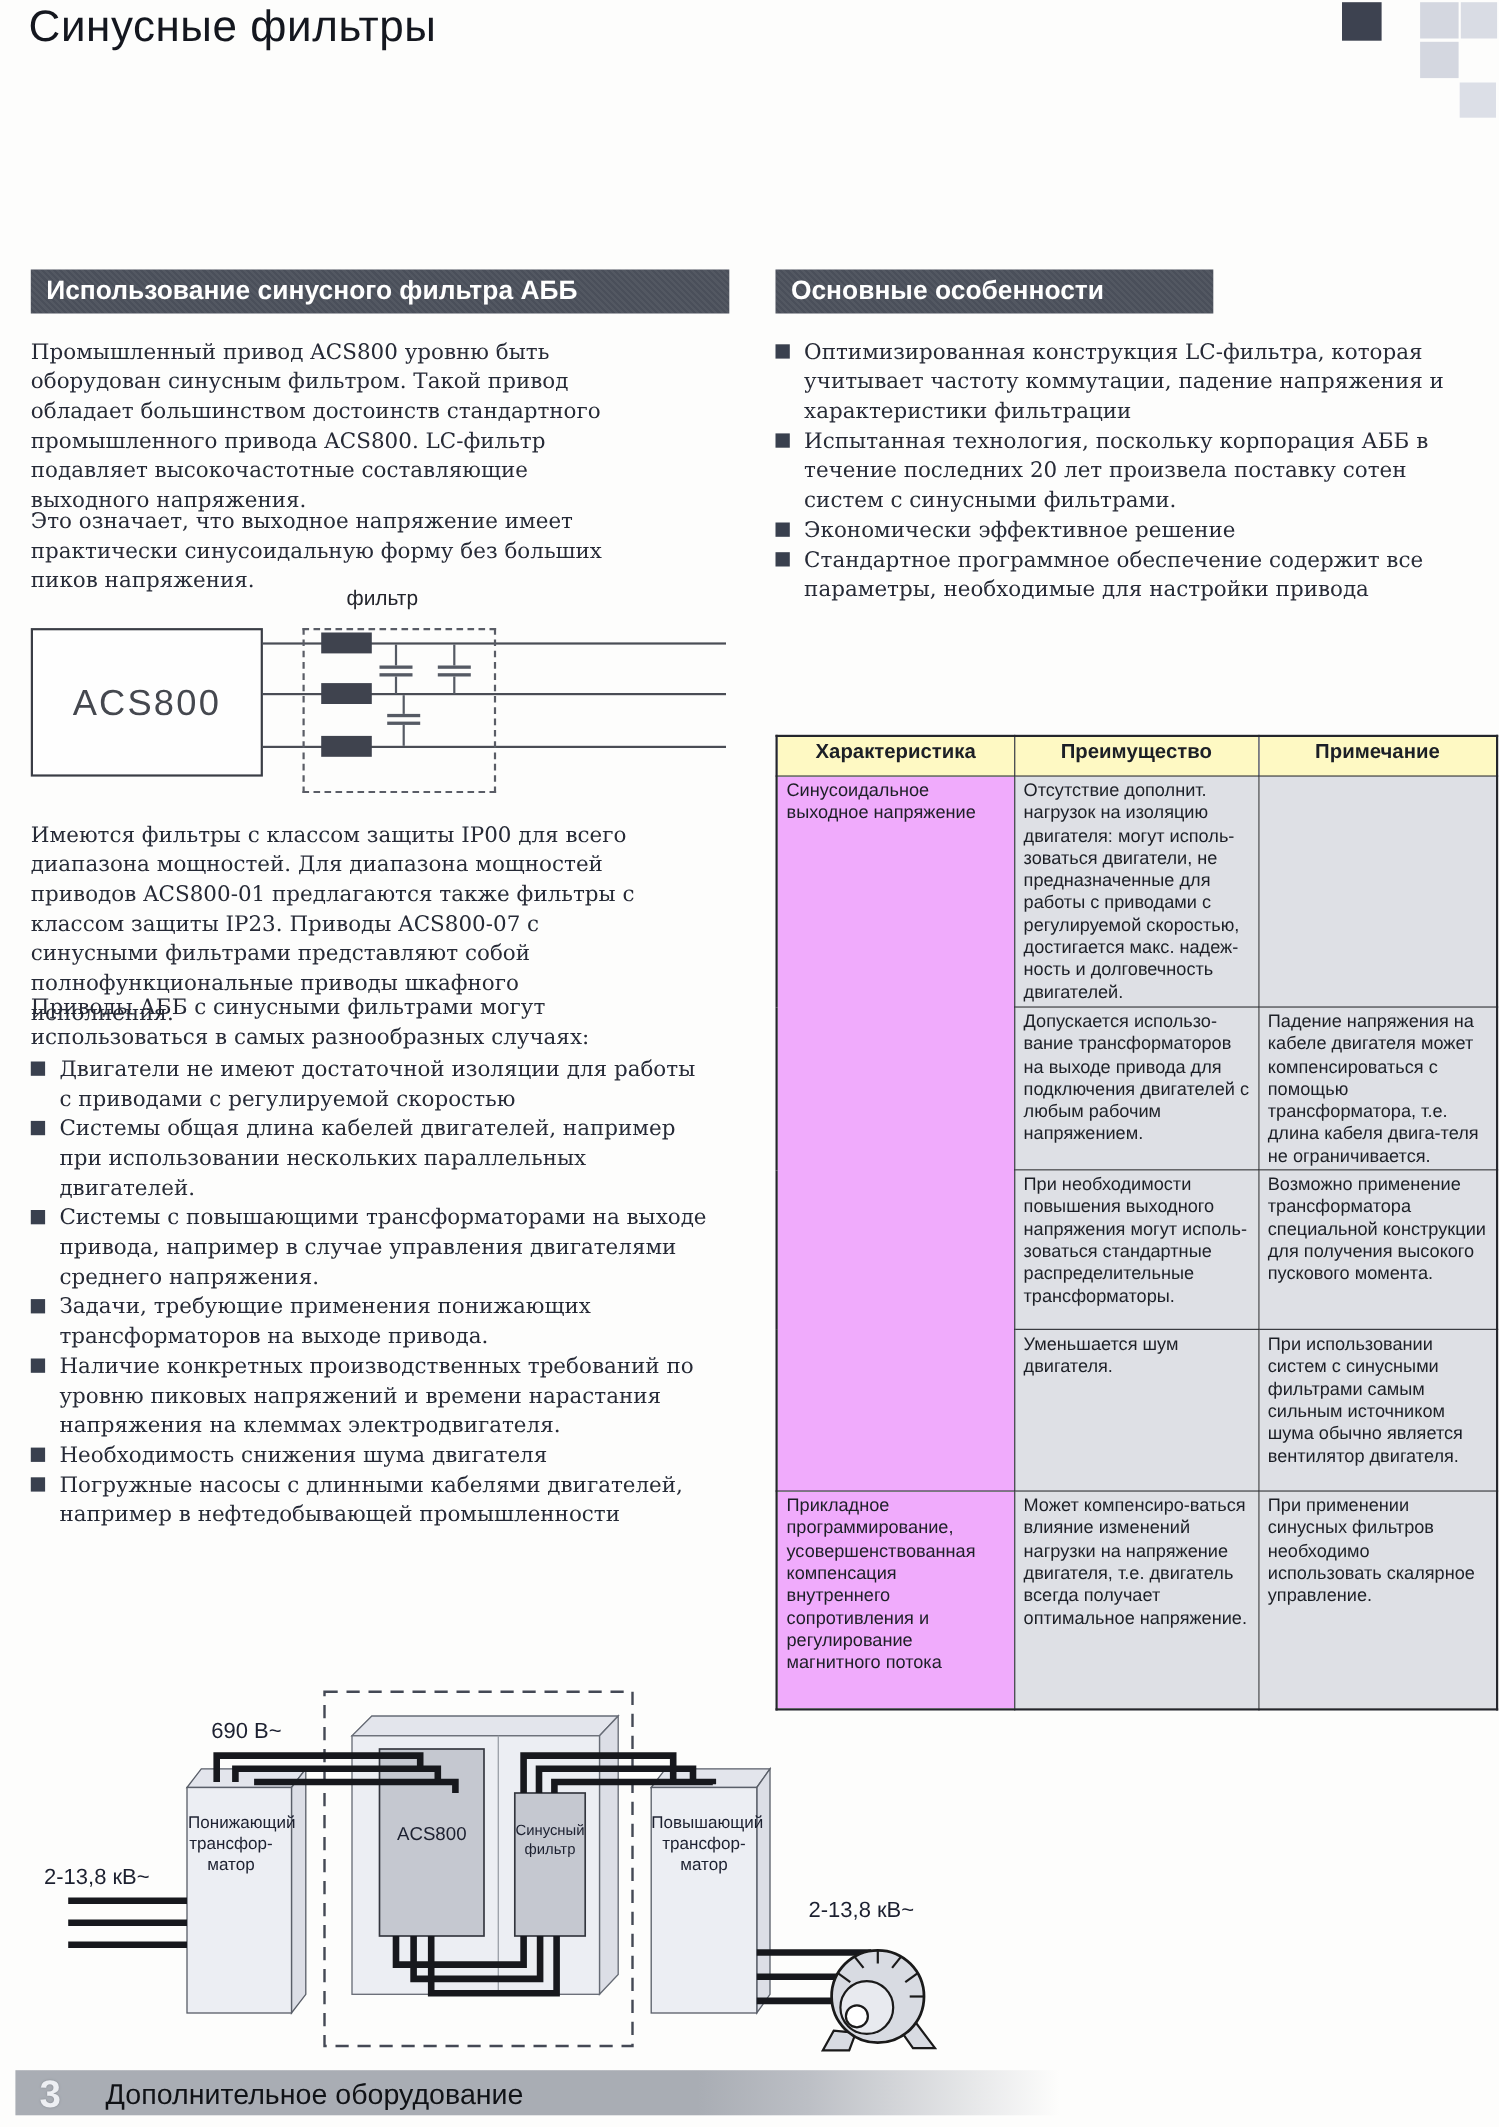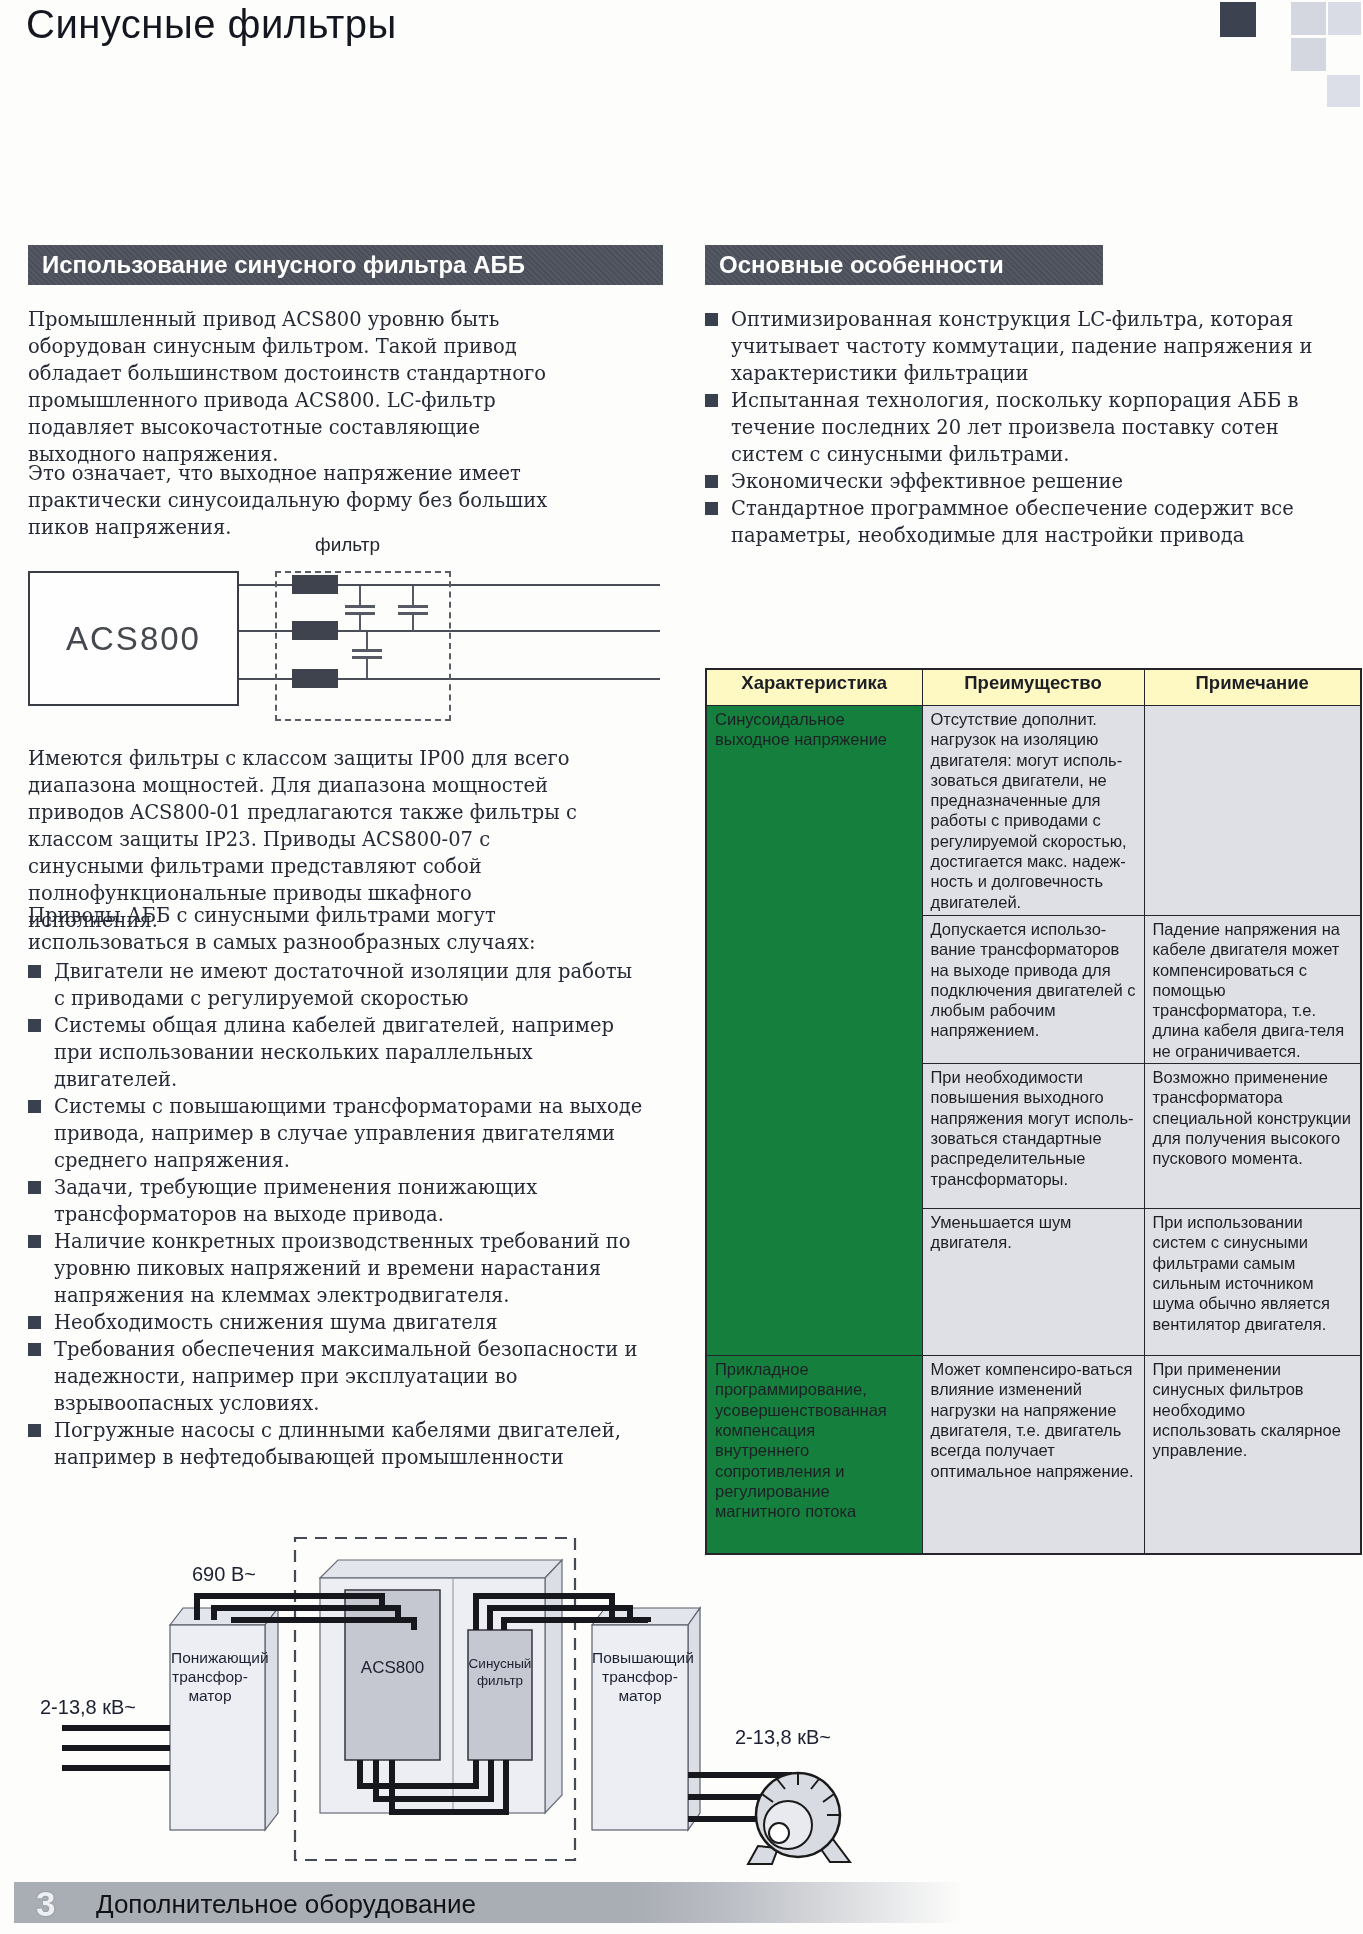--- a/index.html
+++ b/index.html
@@ -27,21 +27,21 @@
   .capbar{position:absolute;width:30px;height:3px;background:#555a64;}
   .capstub{position:absolute;width:2px;background:#555a64;}
   
   table.feat{border-collapse:collapse;table-layout:fixed;width:655px;
              font-size:16.5px;line-height:20.3px;color:#1c1f26;}
   table.feat td,table.feat th{border:1.5px solid #24262c;vertical-align:top;
              padding:3px 8px 2px 8px;overflow:hidden;}
   table.feat{border:2.5px solid #24262c;}
   th.hdr{background:#fef9c3;font-size:18.5px;font-weight:bold;text-align:center;height:30px;
          vertical-align:middle;}
-  td.featcol{background:#15803d;}
+  td.featcol{background:#f0abfc;}
   td.cell{background:#dee0e5;}
   .preline{white-space:pre-line;}
   
   .bd-label{position:absolute;font-size:20px;color:#1c2030;}
   .box-label{position:absolute;text-align:center;font-size:15.5px;line-height:19px;color:#1c2030;}
   
   .footbar{position:absolute;left:14px;top:1882px;width:956px;height:41px;
            background:linear-gradient(to right,#a9adb4 0px,#a9adb4 620px,#bcbfc5 720px,rgba(188,191,197,0) 950px);
            background-image:linear-gradient(to right,#a9adb4 0px,#a9adb4 620px,#bcbfc5 720px,rgba(188,191,197,0) 950px),
            repeating-linear-gradient(0deg,rgba(255,255,255,0.05) 0 2px,transparent 2px 4px);}
@@ -117,24 +117,20 @@
     <div class="bitem">
       <span class="bsq"></span>
       <span class="btxt">Наличие конкретных производственных требований по уровню пиковых напряжений и времени нарастания напряжения на клеммах электродвигателя.</span>
       </div>
     <div class="bitem">
       <span class="bsq"></span>
       <span class="btxt">Необходимость снижения шума двигателя</span>
       </div>
     <div class="bitem">
       <span class="bsq"></span>
-      <span class="btxt">Требования обеспечения максимальной безопасности и надежности, например при эксплуатации во взрывоопасных условиях.</span>
-      </div>
-    <div class="bitem">
-      <span class="bsq"></span>
       <span class="btxt">Погружные насосы с длинными кабелями двигателей, например в нефтедобывающей промышленности</span>
       </div>
   </div>
 
   <div class="abs blist serif" style="left:705px;top:306px;width:640px;">
     <div class="bitem">
       <span class="bsq"></span>
       <span class="btxt">Оптимизированная конструкция LC-фильтра, которая учитывает частоту коммутации, падение напряжения и характеристики фильтрации</span>
       </div>
     <div class="bitem">

